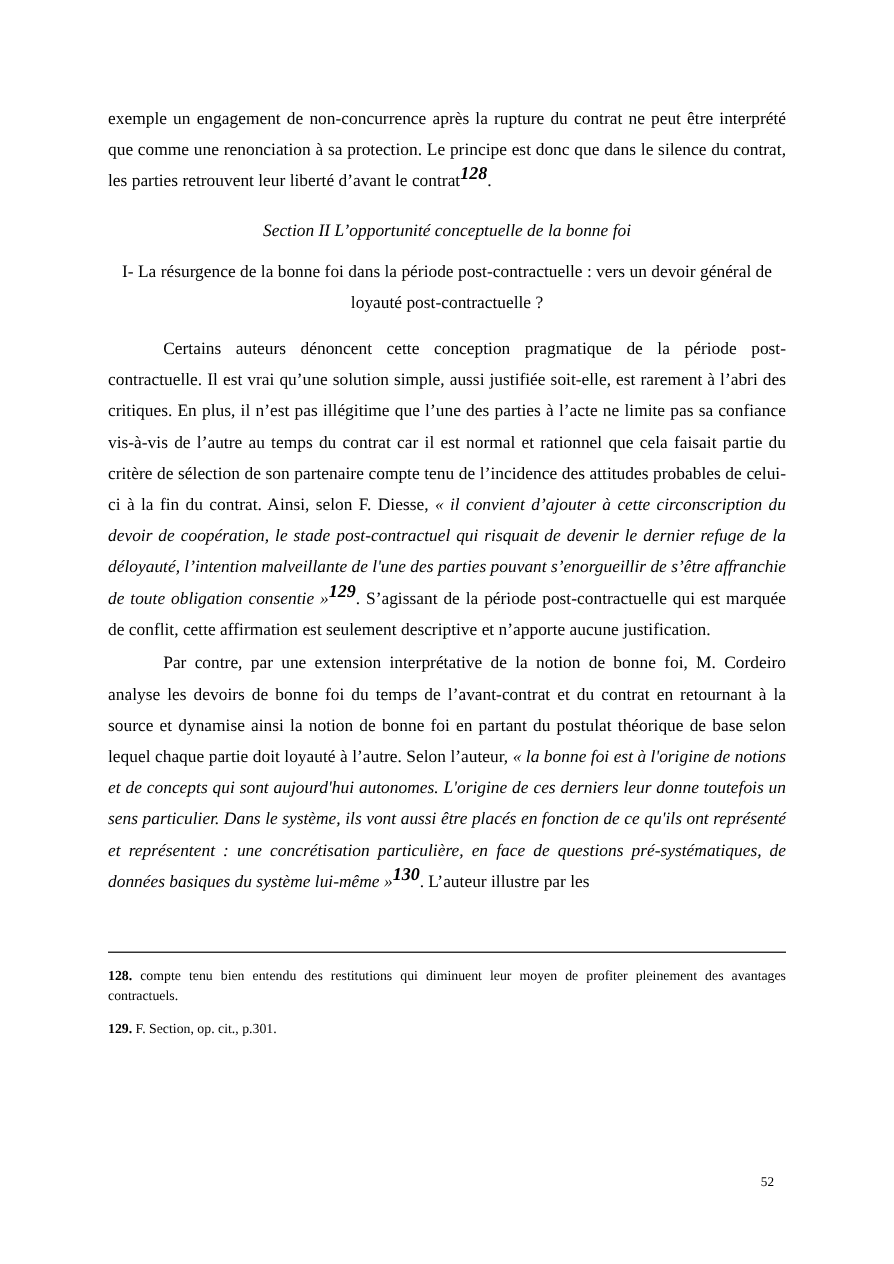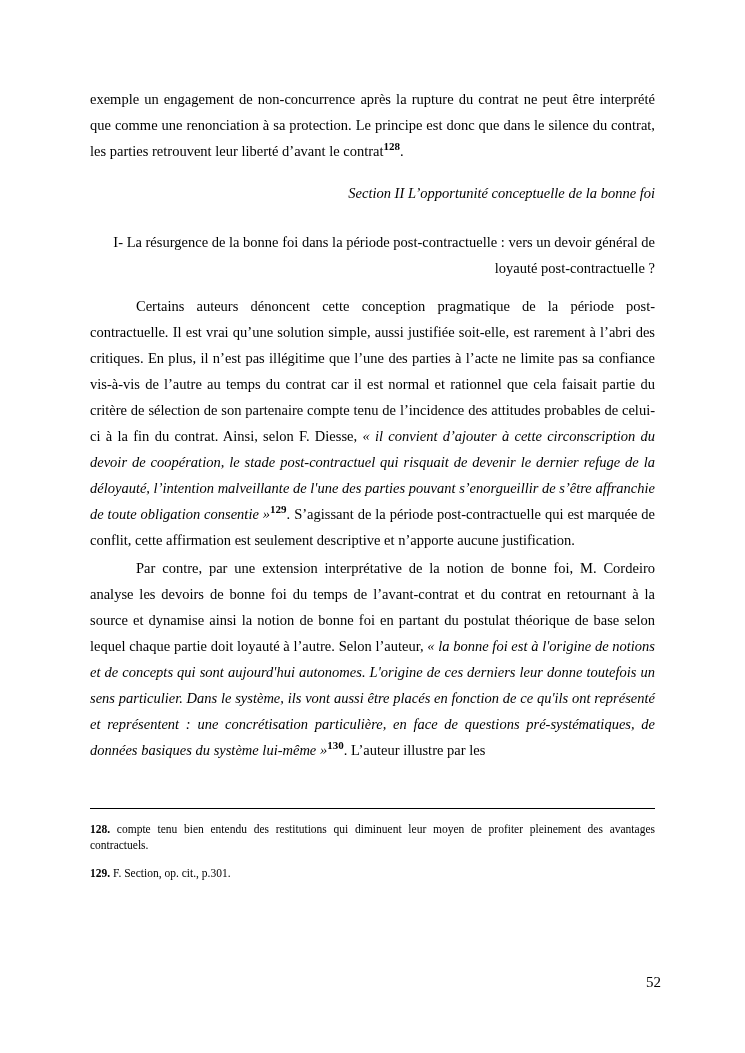--- a/index.html
+++ b/index.html
@@ -19,55 +19,56 @@
   }
   .content {
     padding: 86px 90px 0 90px;
     font-size: 14.5px;
     line-height: 26px;
     text-align: justify;
   }
   .body-par { margin: 0; }
   .par-indent { text-indent: 46px; }
   .heading {
-    text-align: right;
+    text-align: center;
     margin: 0;
   }
   .heading-section { margin-top: 16px; }
   .heading-sub { margin-top: 12px; }
-  .heading-roman { margin-top: 23px; font-family: Liberation Serif, serif; }
+  .heading-roman { margin-top: 8px; font-family: Liberation Serif, serif; }
   .mt-p1 { margin-top: 12px; }
   .mt-p2 { margin-top: 2px; }
   .italic { font-style: italic; }
   sup.fn-ref {
     font-weight: bold;
-    font-size: 11px;
+    font-size: 15px;
     line-height: 0;
     vertical-align: super;
+    font-style: italic;
   }
   .footnotes {
     padding: 17px 90px;
     margin-top: 28px;
     font-size: 11.5px;
     line-height: 16px;
     text-align: justify;
   }
   .fn-rule {
     border: none;
     border-top: 1px solid #000000;
     height: 0;
     width: 100%;
   }
   .footnote { margin-top: 12px; }
   .fn-num { font-weight: bold; }
   .page-number {
     position: absolute;
-    right: 84px;
+    right: 100px;
     bottom: 62px;
-    font-size: 15px;
+    font-size: 11px;
   }
 </style>
 </head>
 <body>
 
 <div class="page">
 
   <div class="content">
 
     <p class="body-par"><span>exemple un engagement de non-concurrence après la rupture du contrat ne peut être interprété que comme une renonciation à sa protection. Le principe est donc que dans le silence du contrat, les parties retrouvent leur liberté d’avant le contrat</span><sup class="fn-ref">128</sup><span>.</span></p>

